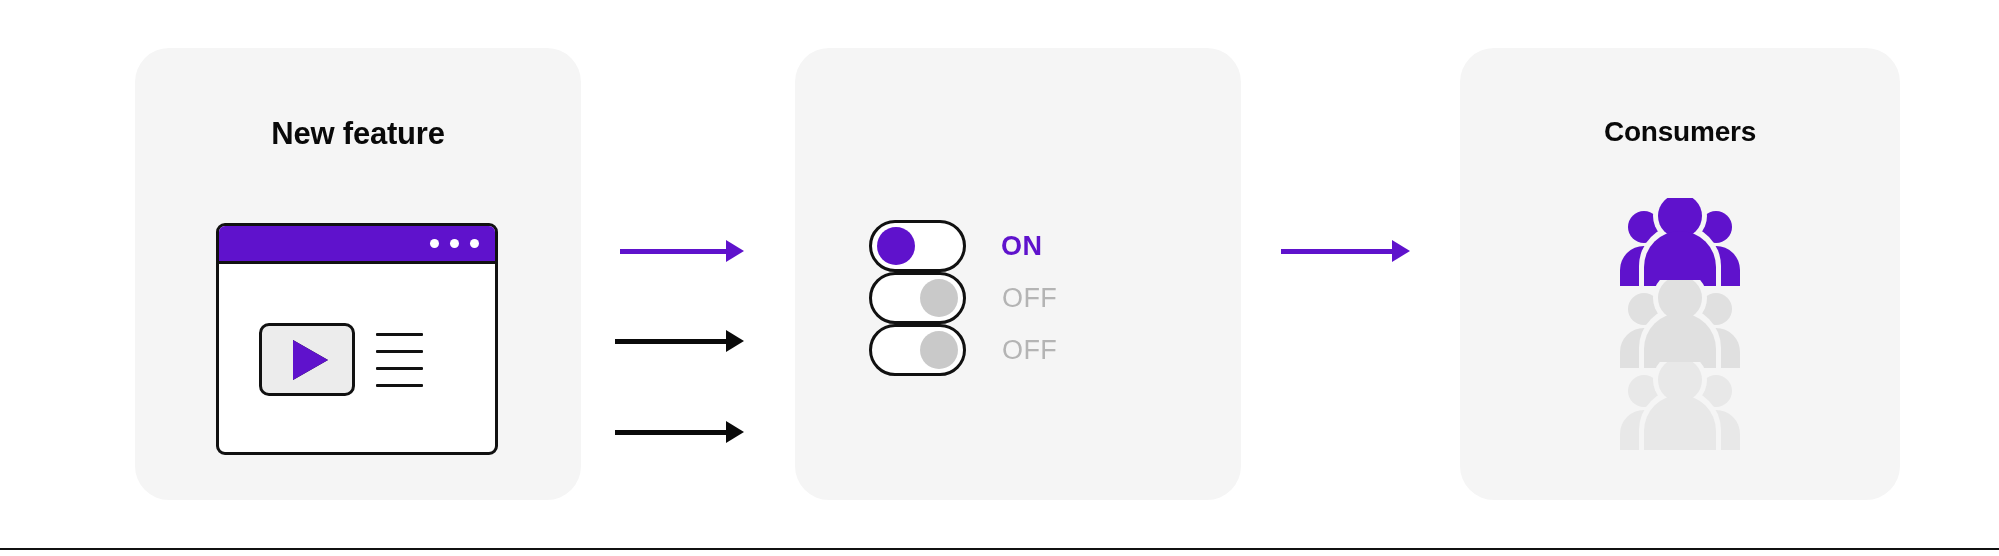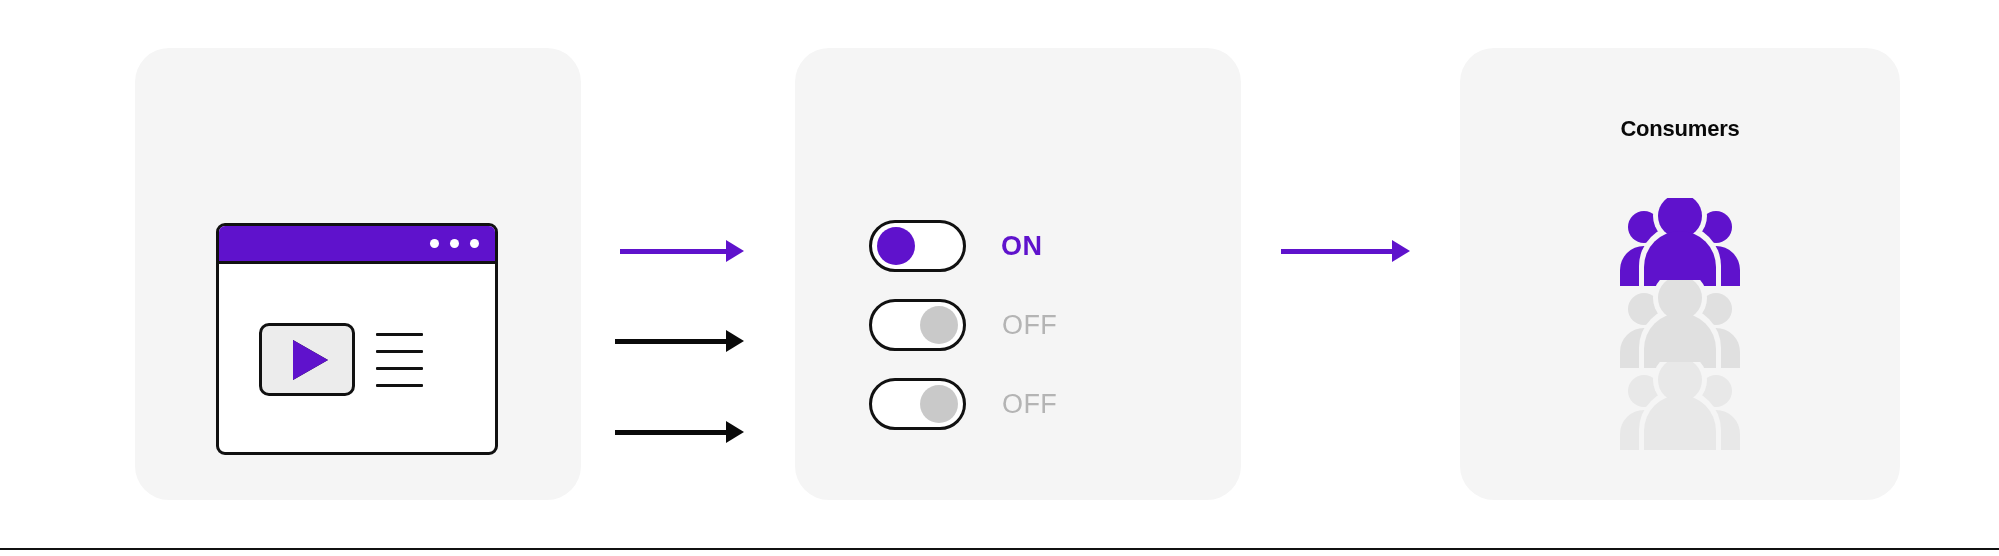--- a/index.html
+++ b/index.html
@@ -38,21 +38,21 @@
     letter-spacing: -0.2px;
     white-space: nowrap;
   }
 
   #card-new-feature { left: 135px;  top: 48px; width: 446px; height: 452px; }
   #card-flags       { left: 795px;  top: 48px; width: 446px; height: 452px; }
   #card-consumers   { left: 1460px; top: 48px; width: 440px; height: 452px; }
 
   #card-new-feature .card-title { top: 68px;  font-size: 31px; }
   #card-flags .card-title       { top: 68px;  font-size: 31px; }
-  #card-consumers .card-title   { top: 68px;  font-size: 22px; }
+  #card-consumers .card-title   { top: 68px;  font-size: 28px; }
 
   
   .browser {
     position: absolute;
     left: 81px;
     top: 175px;
     width: 282px;
     height: 232px;
     border: 3px solid #111111;
     border-radius: 9px;
@@ -155,21 +155,20 @@
 
   
   .toggle-list {
     position: absolute;
     left: 0;
     right: 8px;
     top: 172px;
     display: flex;
     flex-direction: column;
     align-items: center;
-    gap: 27px;
     justify-content: space-between;
   }
   .toggle-row {
     display: flex;
     align-items: center;
     width: 290px;
   }
   .switch {
     position: relative;
     width: 97px;
@@ -223,20 +222,21 @@
     height: 2px;
     background: #111111;
   }
 </style>
 </head>
 <body>
 
 <div class="stage">
 
   <div class="card" id="card-new-feature">
+    <div class="card-title">New feature</div>
 
     <div class="browser">
       <div class="browser-bar">
         <span class="dot"></span>
         <span class="dot"></span>
         <span class="dot"></span>
       </div>
       <div class="browser-body">
         <div class="video-box">
           <span class="play-tri"></span>

